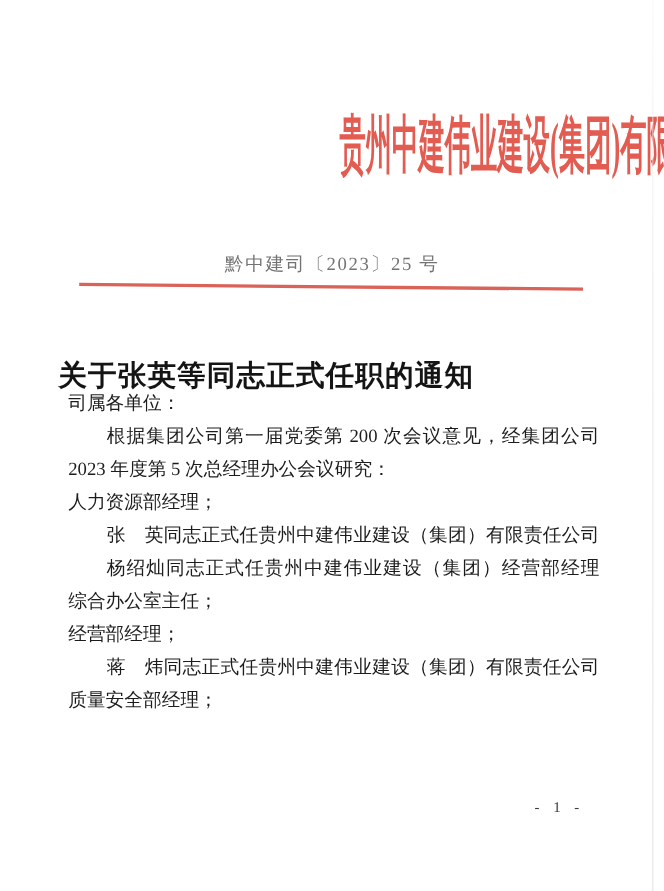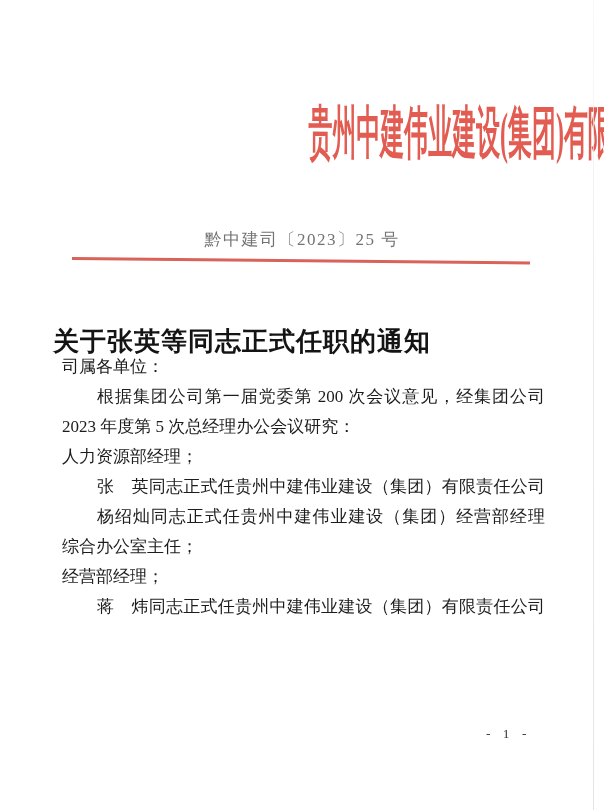--- a/index.html
+++ b/index.html
@@ -124,19 +124,20 @@
   <div class="body-block">
     <div class="body-line">司属各单位：</div>
     <div class="body-line indent justify">根据集团公司第一届党委第 200 次会议意见，经集团公司</div>
     <div class="body-line">2023 年度第 5 次总经理办公会议研究：</div>
     <div class="body-line">人力资源部经理；</div>
     <div class="body-line indent justify">张　英同志正式任贵州中建伟业建设（集团）有限责任公司</div>
     <div class="body-line indent justify">杨绍灿同志正式任贵州中建伟业建设（集团）经营部经理</div>
     <div class="body-line">综合办公室主任；</div>
     <div class="body-line">经营部经理；</div>
     <div class="body-line indent justify">蒋　炜同志正式任贵州中建伟业建设（集团）有限责任公司</div>
+    <div class="body-line">质量安全部经理；</div>
   </div>
 
   <div class="page-number">- 1 -</div>
 
   <div class="scan-edge"></div>
 
 </div>
 
 </body></html>

